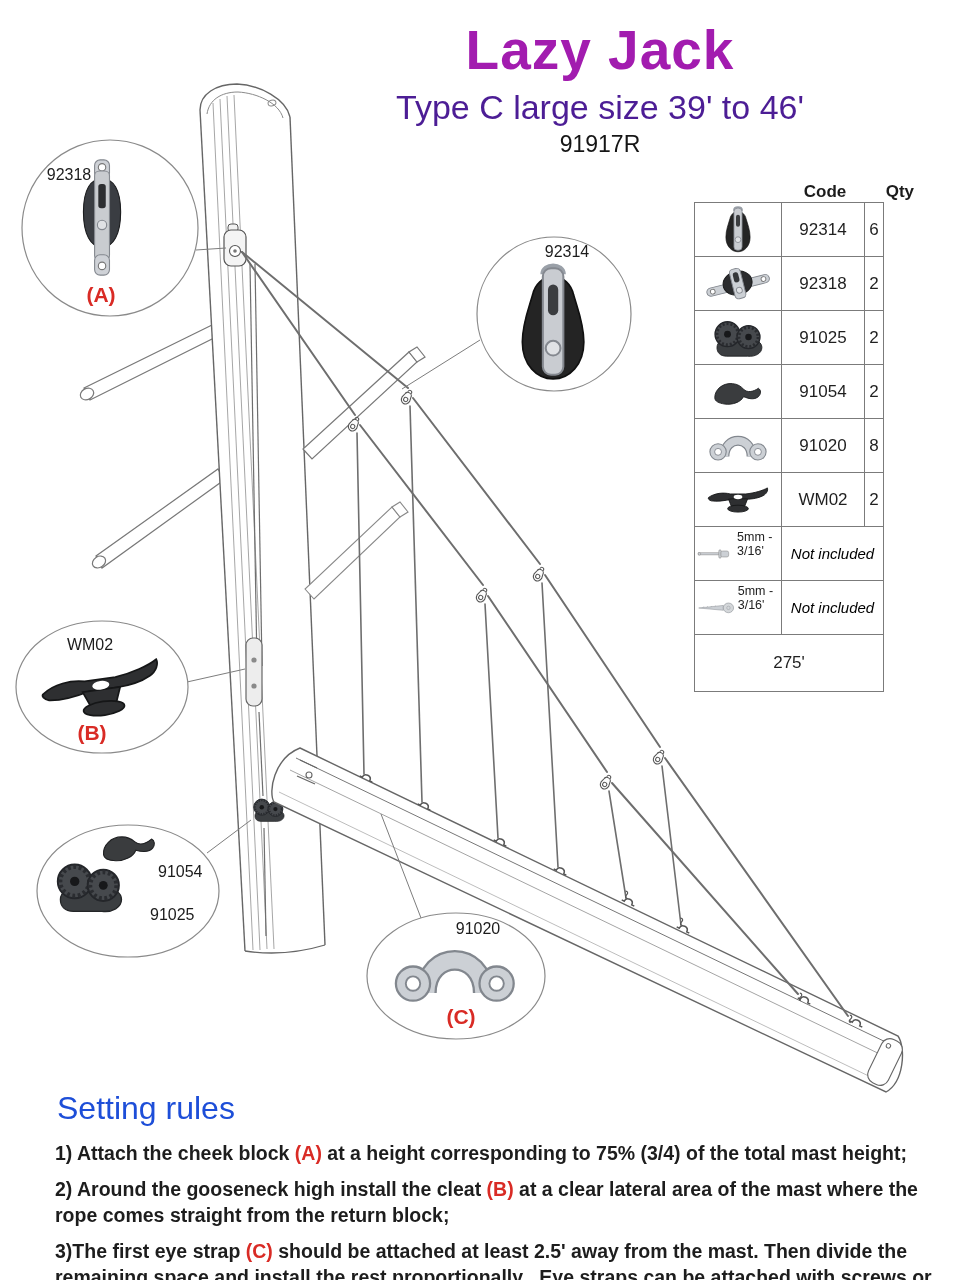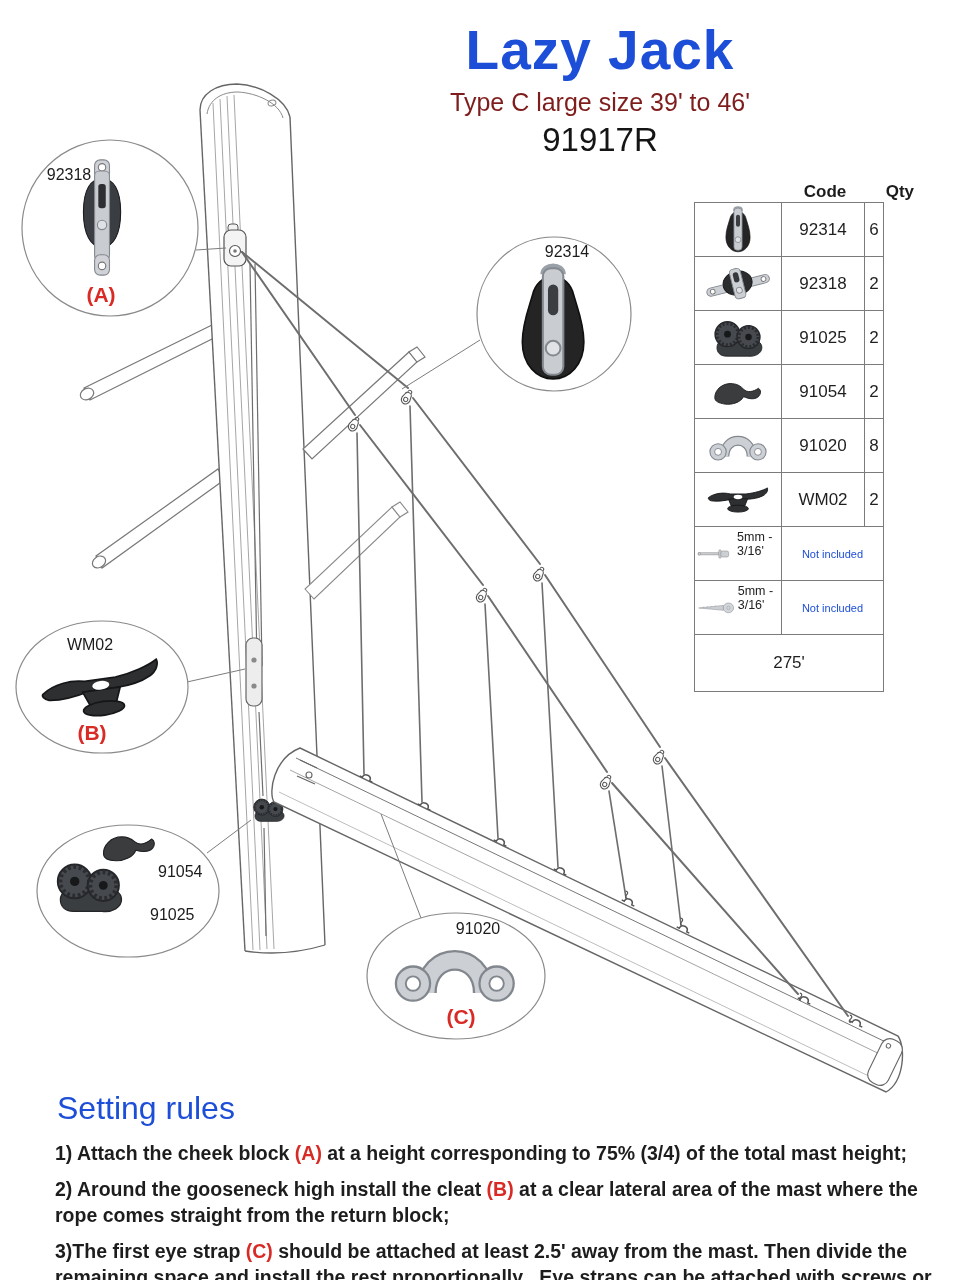--- a/index.html
+++ b/index.html
@@ -1,35 +1,35 @@
 <!DOCTYPE html>
 <html><head>
 <meta charset="utf-8">
 <style>
   html,body{margin:0;padding:0;background:#fff;}
   .page{position:relative;width:960px;height:1280px;background:#fff;overflow:hidden;
         font-family:"Liberation Sans","DejaVu Sans",sans-serif;color:#1f1f1f;}
   
   .hdr{position:absolute;left:250px;top:22px;width:700px;text-align:center;}
-  .hdr .title{font-size:55px;font-weight:700;letter-spacing:1px;line-height:1.05;color:#1d4ed8;}
-  .hdr .subtitle{font-size:25px;font-weight:400;margin-top:8px;color:#7f1d1d;}
-  .hdr .model{font-size:33px;font-weight:400;margin-top:4px;color:#151515;}
+  .hdr .title{font-size:55px;font-weight:700;letter-spacing:1px;line-height:1.05;color:#a21caf;}
+  .hdr .subtitle{font-size:34px;font-weight:400;margin-top:8px;color:#4c1d95;}
+  .hdr .model{font-size:23px;font-weight:400;margin-top:4px;color:#151515;}
   
   .parts-table{position:absolute;left:694px;top:182px;width:190px;}
   .pt-head{position:relative;height:18px;font-size:17px;font-weight:600;color:#1c1c1c;}
   .pt-head .code-h{position:absolute;left:92px;width:78px;text-align:center;}
   .pt-head .qty-h{position:absolute;left:170px;width:50px;text-align:right;}
   .pt-body{border:1px solid #7b7b7b;margin-top:2px;background:#fff;}
   .pt-row{display:flex;height:54px;border-bottom:1px solid #7b7b7b;box-sizing:border-box;}
   .pt-row:last-child{border-bottom:none;height:56px;}
   .cell{box-sizing:border-box;display:flex;align-items:center;justify-content:center;}
   .cell.img{width:87px;border-right:1px solid #7b7b7b;flex-direction:row;padding:2px;}
   .cell.code{width:83px;border-right:1px solid #7b7b7b;font-size:17px;}
   .cell.qty{flex:1;font-size:17px;}
-  .cell.note{flex:1;font-size:11px;color:#1d4ed8;}
+  .cell.note{flex:1;font-size:15px;color:#000000;font-style:italic;}
   .cell.total-label{width:170px;border-right:1px solid #7b7b7b;font-size:17.5px;}
   .size-label{font-size:12.5px;color:#222;align-self:flex-start;padding-left:3px;margin-top:1px;}
   
   .rules{position:absolute;left:55px;top:1090px;width:882px;}
   .rules h2{font-size:32px;font-weight:400;color:#1d4ed8;margin:0 0 13px 2px;}
   .rule{font-size:19.5px;font-weight:600;color:#1d1d1d;margin:0 0 9px 0;line-height:1.36;}
   .ref{color:#d92b25;}
   
   .diagram{position:absolute;left:0;top:0;width:960px;height:1280px;}
   svg text{font-family:"Liberation Sans","DejaVu Sans",sans-serif;}

